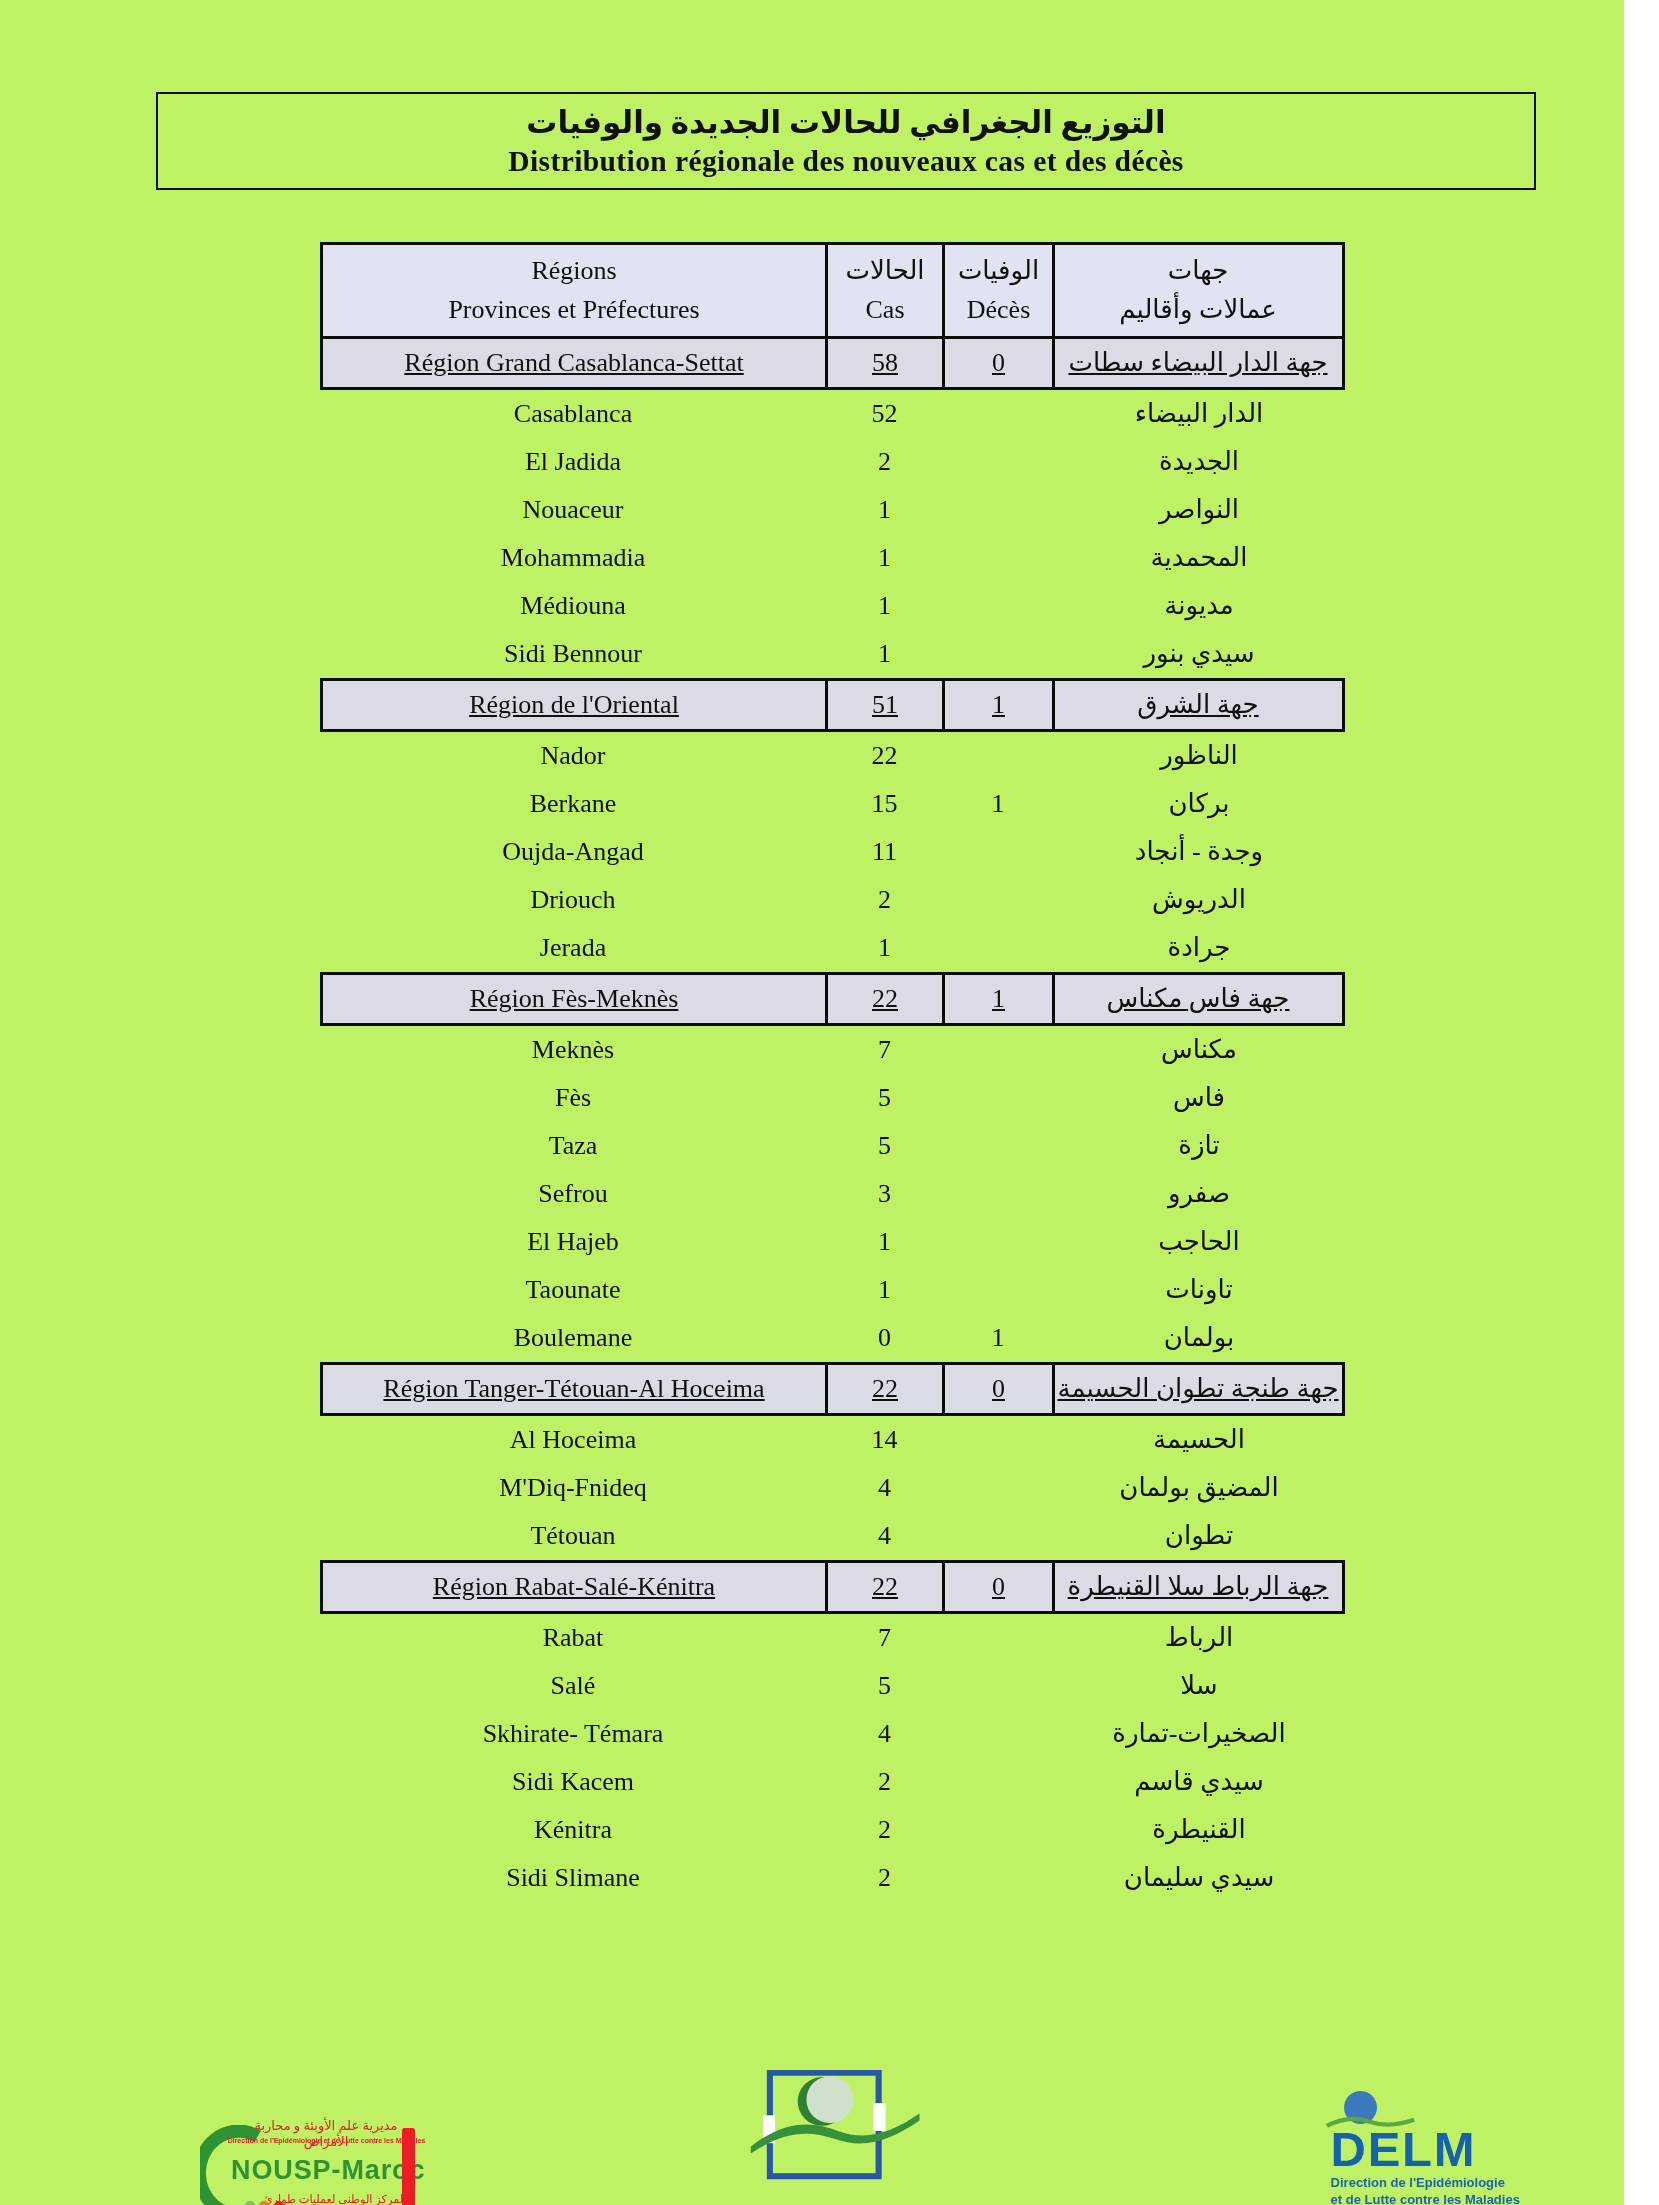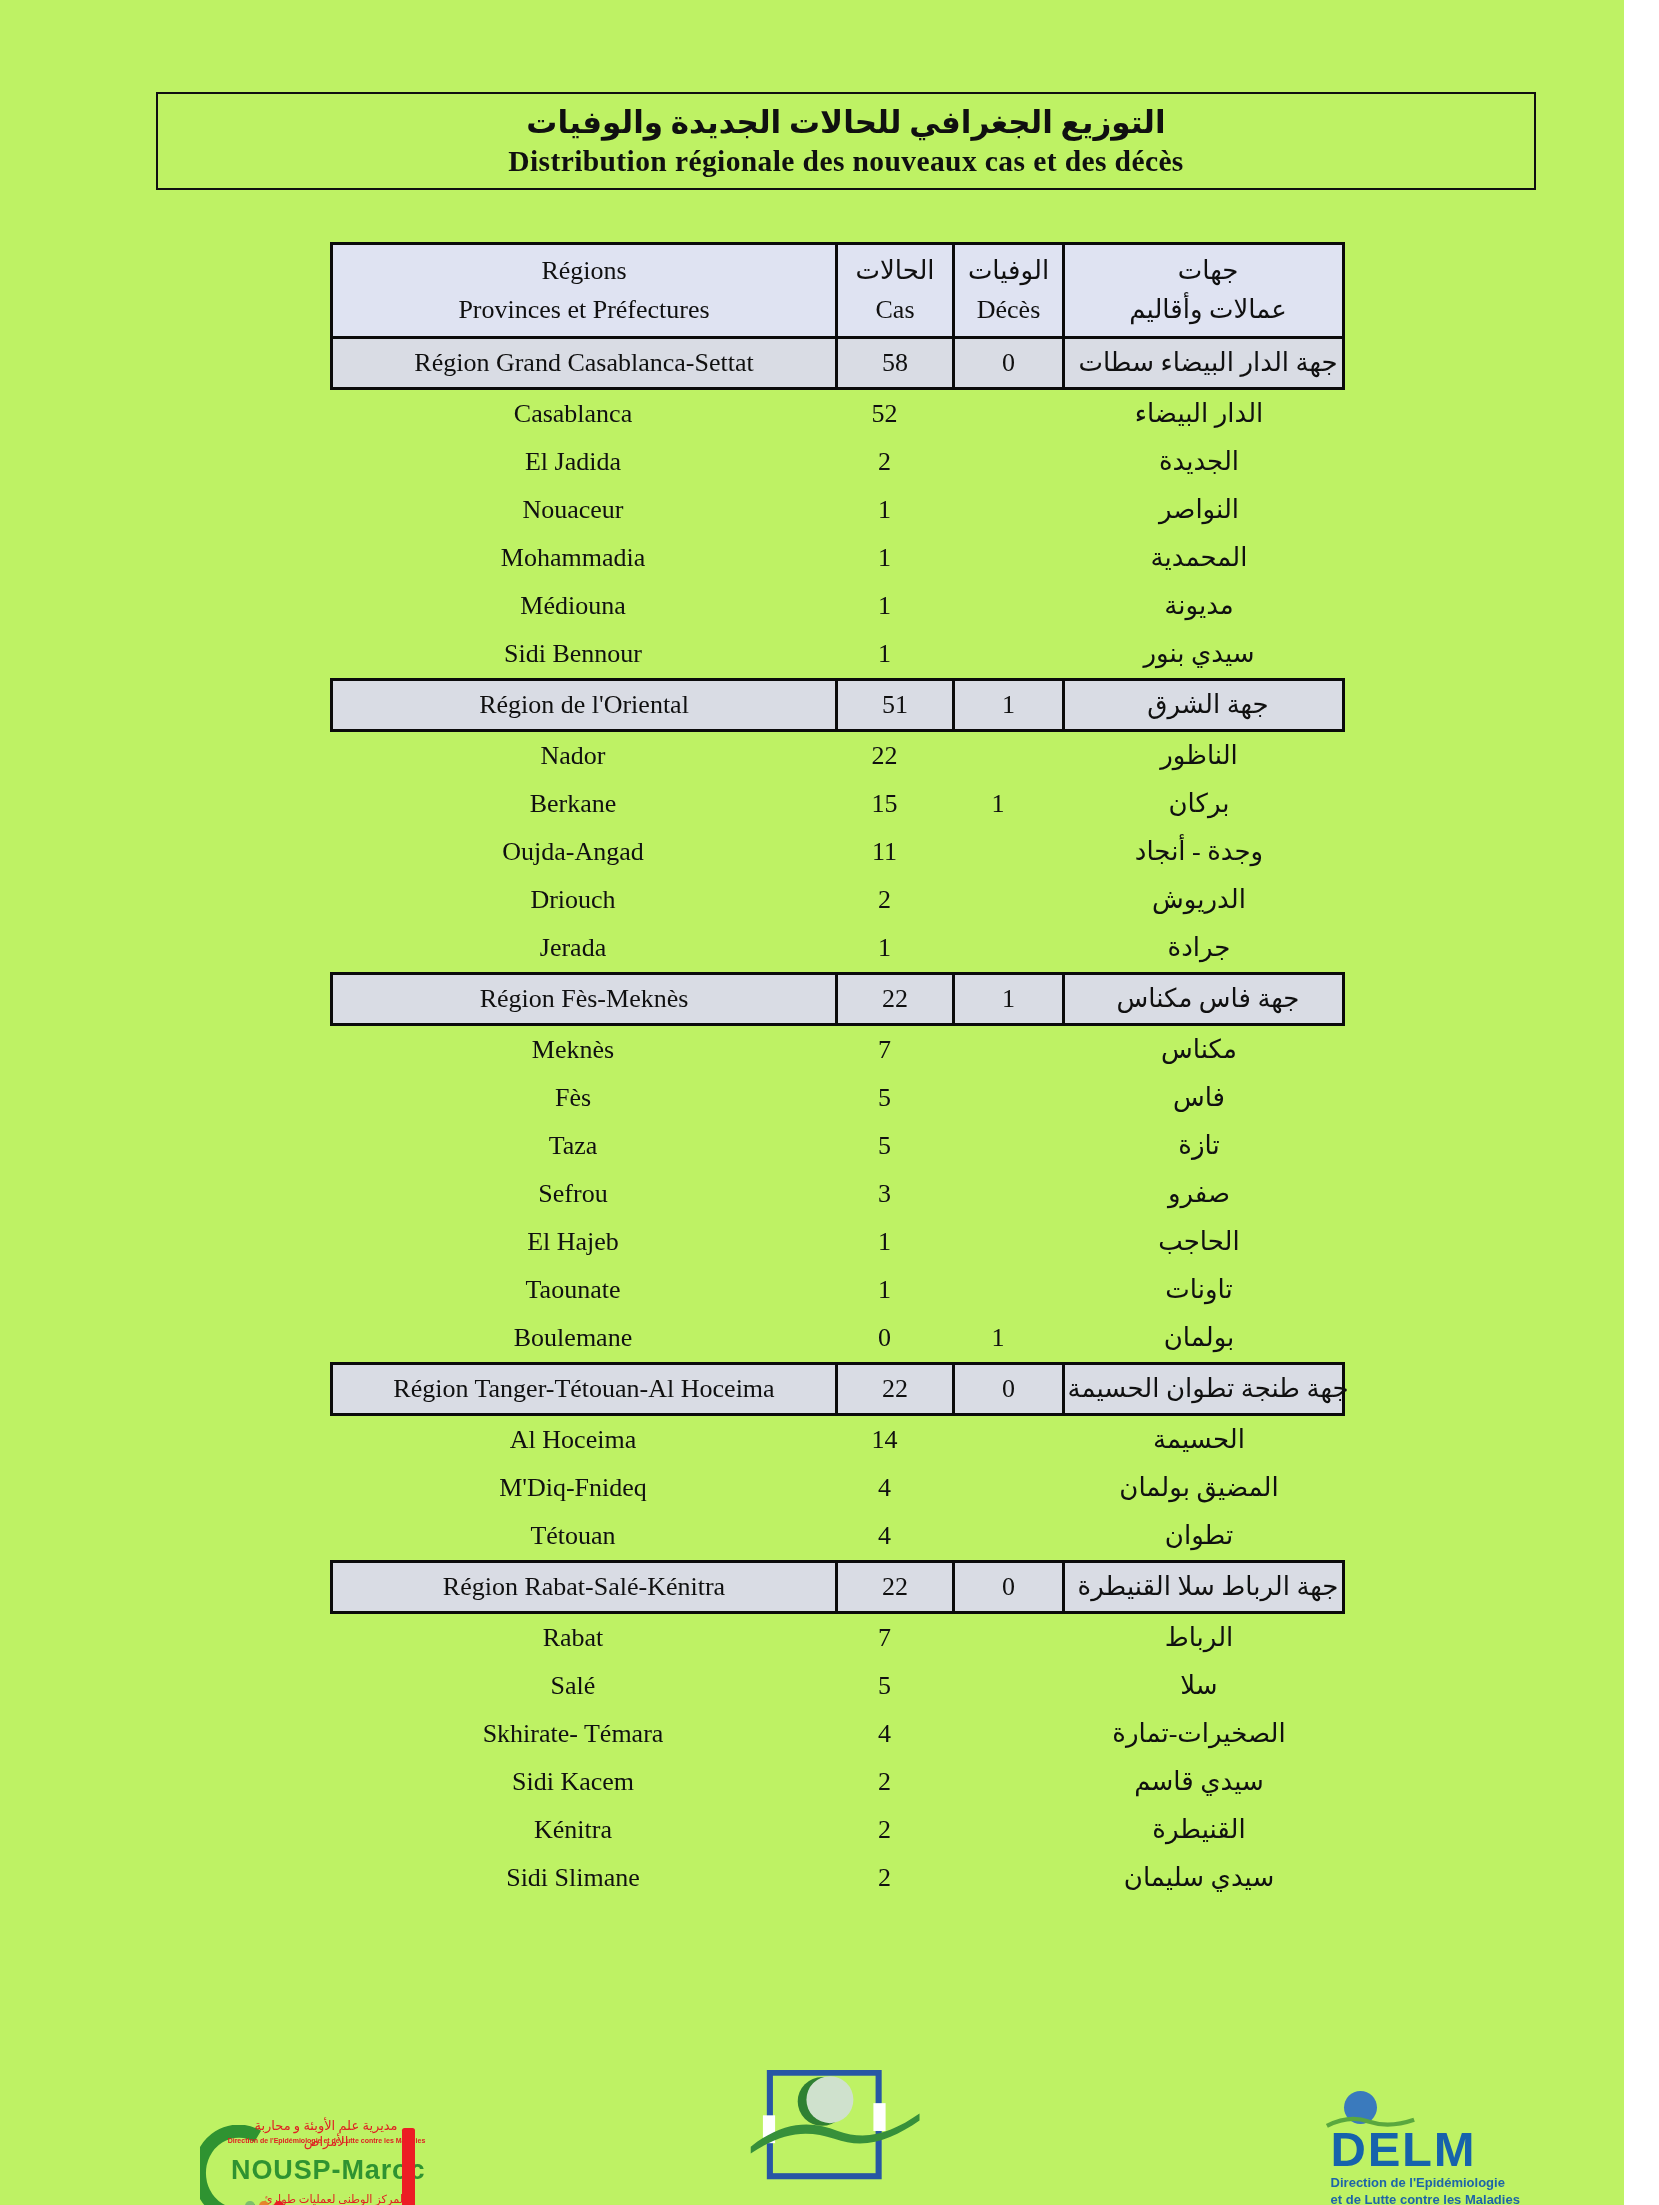--- a/index.html
+++ b/index.html
@@ -12,24 +12,24 @@
     position:absolute;left:156px;top:92px;width:1380px;height:98px;
     border:2.6px solid #101010;box-sizing:border-box;
     display:flex;flex-direction:column;align-items:center;justify-content:center;gap:3.5px;
   }
   .title-ar{font-size:31px;font-weight:bold;font-family:"Liberation Serif","DejaVu Sans",serif;}
   .title-fr{font-size:29.5px;font-weight:bold;letter-spacing:0.4px;}
 
   
   .dist-table{position:absolute;left:320px;top:242px;width:1025px;}
   .row{display:grid;box-sizing:border-box;}
-  .row.boxed{grid-template-columns:502px 117px 110px 289px;border:3.5px solid #0b0b0b;margin-left:10px;}
+  .row.boxed{grid-template-columns:502px 117px 110px 289px;border:3.5px solid #0b0b0b;}
   .row.plain{grid-template-columns:506px 117px 110px 292px;height:48px;}
   .header-row{height:97px;background:#dfe3f2;}
-  .region-row{height:54px;background:#d9dce4;}
+  .region-row{height:54px;background:#d9dce4;text-decoration:underline;}
   .region-row.first{margin-top:-3.5px;}
   .cell{display:flex;align-items:center;justify-content:center;font-size:26px;text-align:center;}
   .boxed .cell + .cell{border-left:3.5px solid #0b0b0b;}
   .header-row .cell{flex-direction:column;justify-content:space-evenly;padding:3.5px 0;}
   .header-row .cell div{line-height:1.25;}
   .ar{font-family:"Liberation Serif","DejaVu Sans",serif;}
 
   
   .cnousp{position:absolute;left:200px;top:2082px;width:348px;height:113px;font-family:"Liberation Sans",sans-serif;margin-top:36px;}
   .cnousp .cn-arc{position:absolute;left:0;top:7px;}

